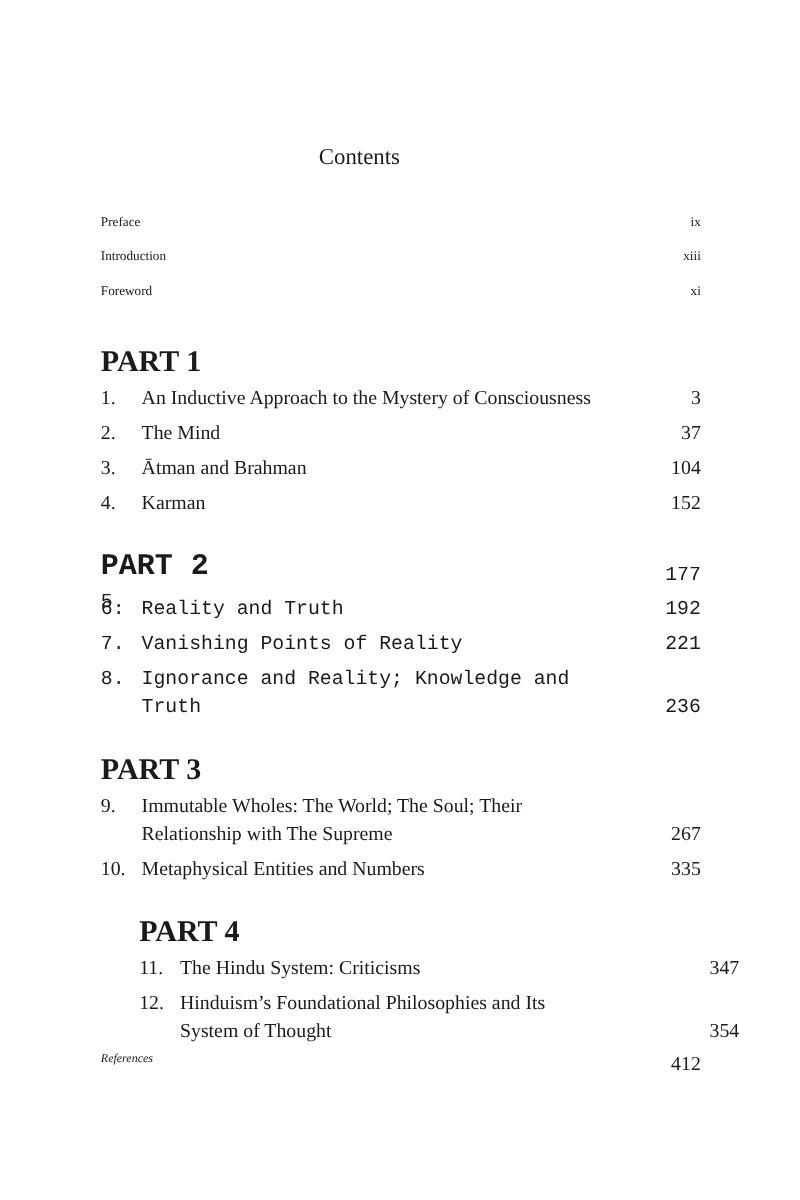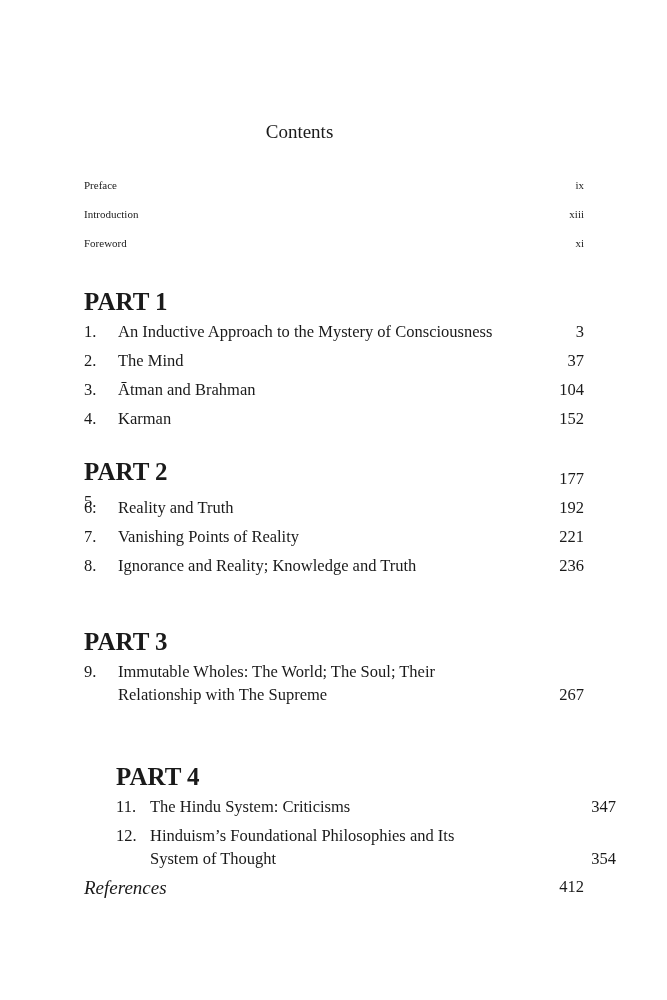--- a/index.html
+++ b/index.html
@@ -11,21 +11,21 @@
   .front .row { height: 29px; position: relative; font-size: 11px; }
   .front .row .lbl { position: absolute; left: 0; top: 0; }
   .front .row .pg { position: absolute; right: 0; top: 0; }
   .part { position: absolute; left: 84px; width: 500px; }
   .part-head { text-align: left; font-weight: bold; font-size: 25px; height: 30px; line-height: 24px; padding-left: 0; }
   .entry { position: relative; font-size: 16.5px; line-height: 23px; margin-bottom: 6px; }
   .entry .num { position: absolute; left: 0; top: 0; }
   .entry .txt { display: block; margin-left: 34px; margin-right: 60px; }
   .entry .pg { position: absolute; right: 0; bottom: 0; }
   .refs { position: absolute; left: 84px; width: 500px; top: 877px; height: 24px; font-size: 16.5px; }
-  .refs .lbl { position: absolute; left: 0; font-style: italic; font-size: 19px; }
+  .refs .lbl { position: absolute; left: 0; font-style: italic; font-size: 10px; }
   .refs .pg { position: absolute; right: 0; }
 </style>
 </head>
 <body>
 
 <div class="title">Contents</div>
 
 <div class="front" style="top:179px;">
   <div class="row">
     <span class="lbl">Preface</span>
@@ -58,21 +58,21 @@
     <span class="txt">Ātman and Brahman</span>
     <span class="pg">104</span>
   </div>
   <div class="entry">
     <span class="num">4.</span>
     <span class="txt">Karman</span>
     <span class="pg">152</span>
   </div>
 </div>
 
-<div class="part" style="top:460px;">
+<div class="part" style="top:460px;font-family:Liberation Mono, monospace;">
   <div class="part-head">PART 2</div>
   <div class="entry">
     <span class="num">5.</span>
     <span class="pg">177</span>
   </div>
   <div class="entry">
     <span class="num">6.</span>
     <span class="txt">Reality and Truth</span>
     <span class="pg">192</span>
   </div>
@@ -88,20 +88,25 @@
   </div>
 </div>
 
 <div class="part" style="top:630px;">
   <div class="part-head">PART 3</div>
   <div class="entry" style="margin-bottom:6px;">
     <span class="num">9.</span>
     <span class="txt" style="margin-right:120px;">Immutable Wholes: The World; The Soul; Their Relationship with The Supreme</span>
     <span class="pg">267</span>
   </div>
+  <div class="entry">
+    <span class="num">10.</span>
+    <span class="txt">Metaphysical Entities and Numbers</span>
+    <span class="pg">335</span>
+  </div>
 </div>
 
 <div class="part" style="top:765px;margin-left:32px;">
   <div class="part-head">PART 4</div>
   <div class="entry">
     <span class="num">11.</span>
     <span class="txt">The Hindu System: Criticisms</span>
     <span class="pg">347</span>
   </div>
   <div class="entry">

